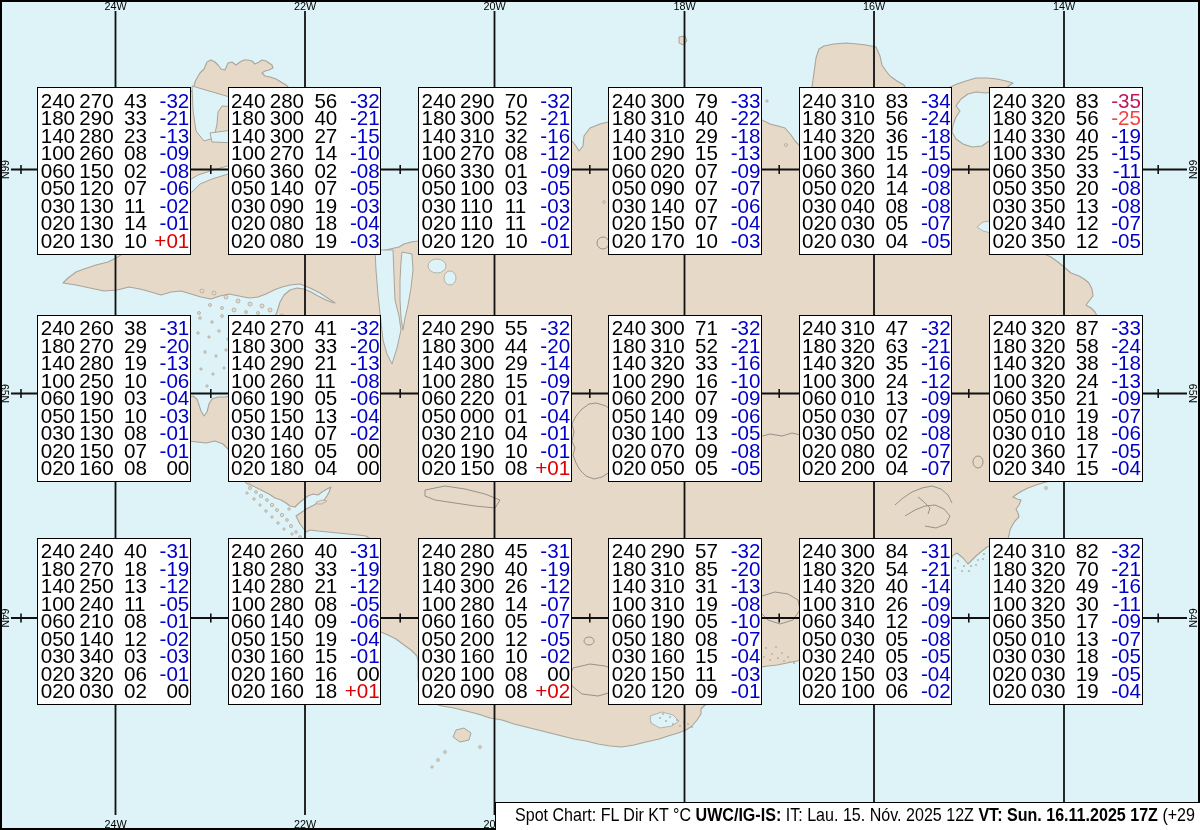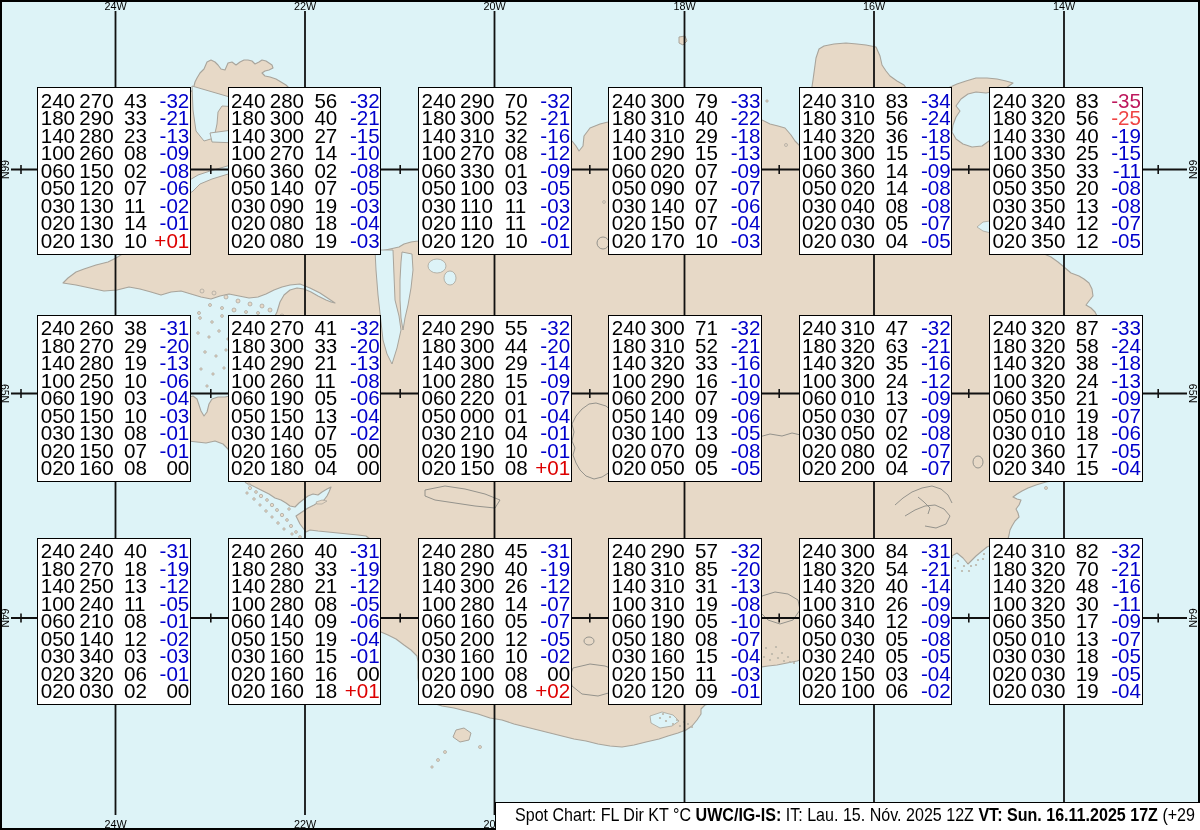--- a/index.html
+++ b/index.html
@@ -1218,21 +1218,21 @@
         </div>
         <div class="r">
           <span class="c1">180</span>
           <span class="c2">320</span>
           <span class="c3">70</span>
           <span class="c4" style="color:#0000cc">-21</span>
         </div>
         <div class="r">
           <span class="c1">140</span>
           <span class="c2">320</span>
-          <span class="c3">48</span>
+          <span class="c3">49</span>
           <span class="c4" style="color:#0000cc">-16</span>
         </div>
         <div class="r">
           <span class="c1">100</span>
           <span class="c2">320</span>
           <span class="c3">30</span>
           <span class="c4" style="color:#0000cc">-11</span>
         </div>
         <div class="r">
           <span class="c1">060</span>

